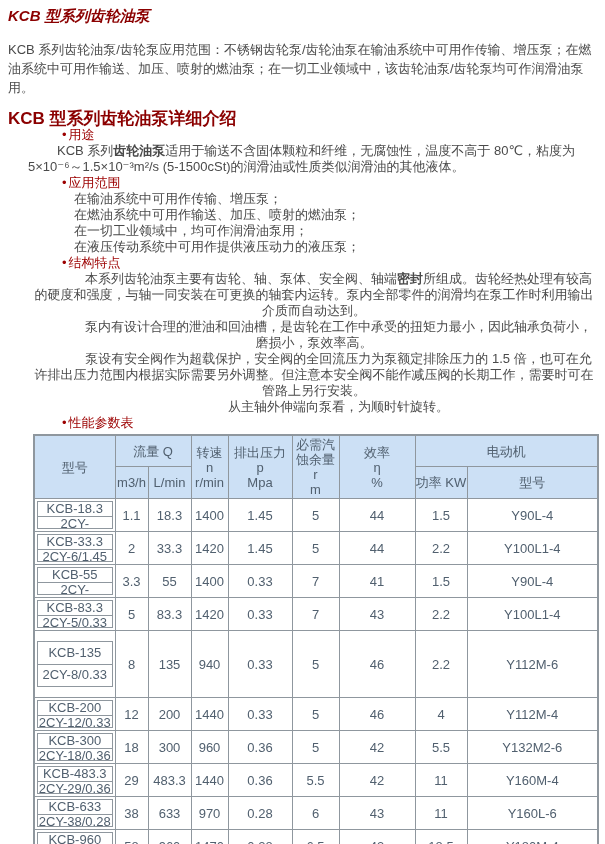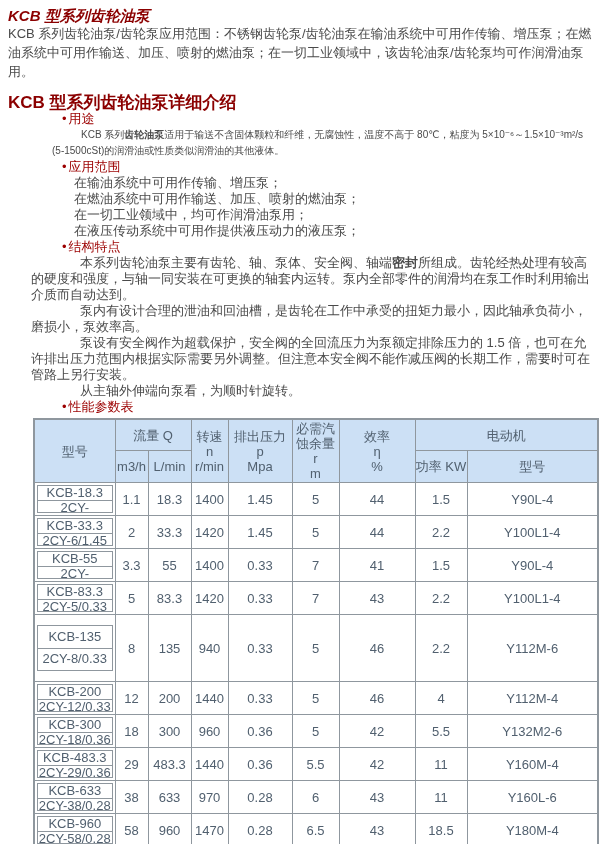--- a/index.html
+++ b/index.html
@@ -8,35 +8,35 @@
     font-family:"Liberation Sans","DejaVu Sans",sans-serif;
     color:var(--body-text,#4a4a4a);
     -webkit-font-smoothing:antialiased;
   }
   .page { padding:0 8px; }
 
   h1.doc-title {
     font-size:15px; font-weight:bold; color:var(--title-color,#8b0000);
     margin-top:7px; line-height:17px;font-style:italic;
   }
-  p.intro { font-size:13px; line-height:19px; margin-top:0; }
+  p.intro { font-size:13px; line-height:19px; margin-top:16px; }
   h2.doc-subtitle {
     font-size:17px; font-weight:bold; color:var(--title-color,#8b0000);
     margin-top:13px; line-height:17px;
   }
 
   .bullet-line {
     margin-left:54px; font-size:13px; line-height:16px;
     color:var(--heading-red,#9c0000);
   }
   .bullet-line .bullet { margin-right:2px; }
 
-  p.usage-text { margin-left:44px; text-indent:29px; font-size:10px; line-height:16px; }
+  p.usage-text { margin-left:20px; text-indent:29px; font-size:13px; line-height:16px; }
   .scope-list p { margin-left:44px; text-indent:22px; font-size:13px; line-height:16px; }
-  .features p { margin-left:23px; text-indent:49px; font-size:13px; line-height:16px; }
+  .features p { margin-left:23px; text-indent:49px; font-size:13px; line-height:16px;text-align:center; }
   b.kw { font-weight:bold; }
 
   table.spec {
     border-collapse:collapse; table-layout:fixed;
     margin-left:25px; margin-top:3px;
     width:564px; font-size:13px; color:var(--table-text,#51606f);
     border:2px solid var(--table-border,#8f979e);
   }
   .spec th, .spec td {
     border:1px solid var(--table-border,#8f979e);

